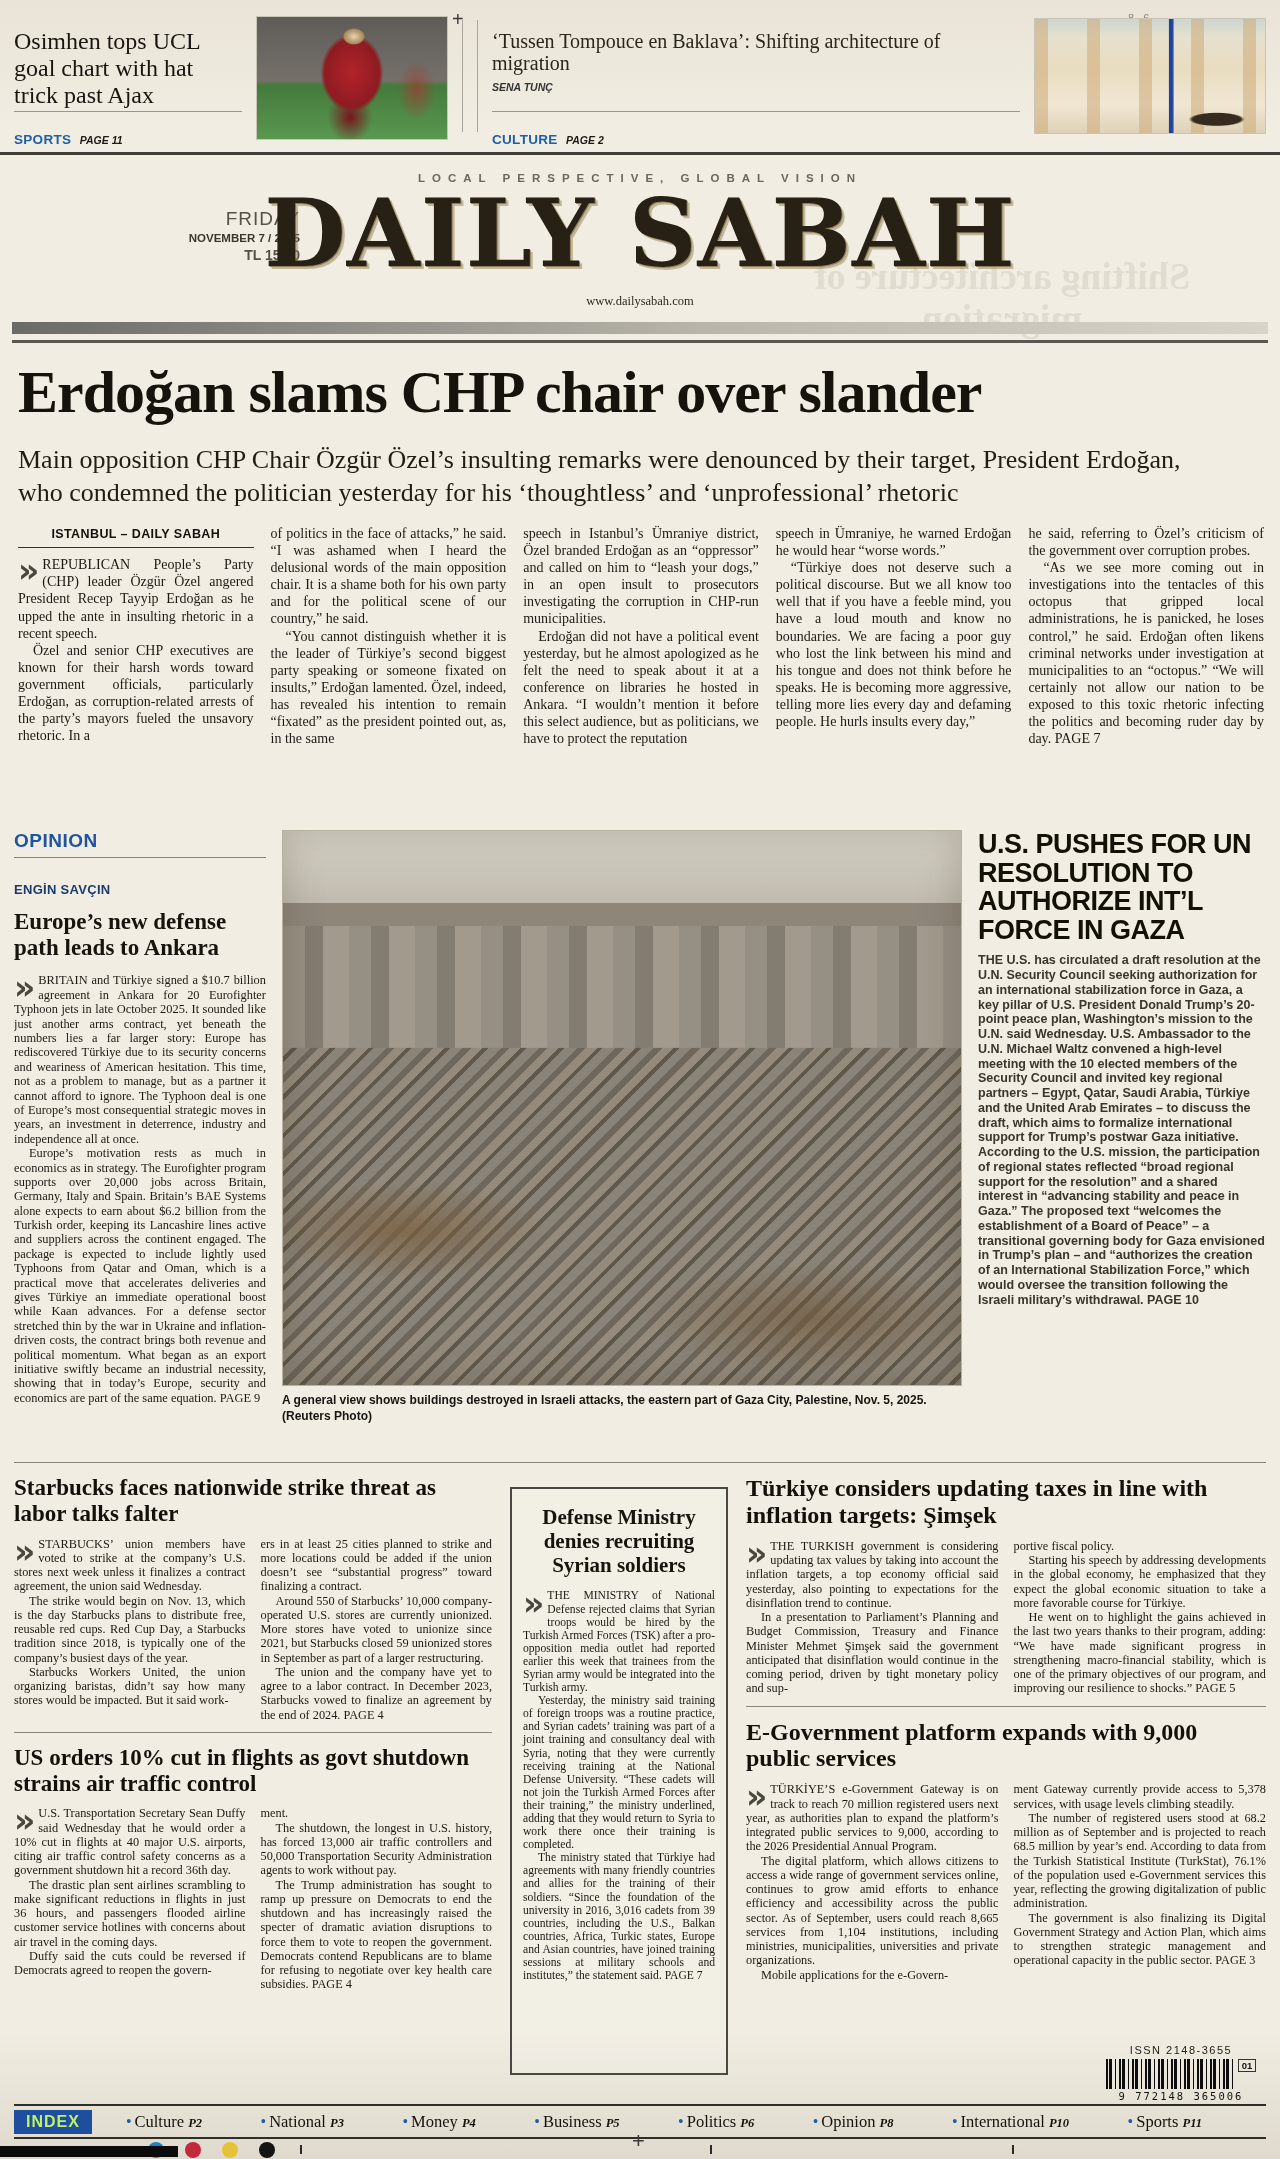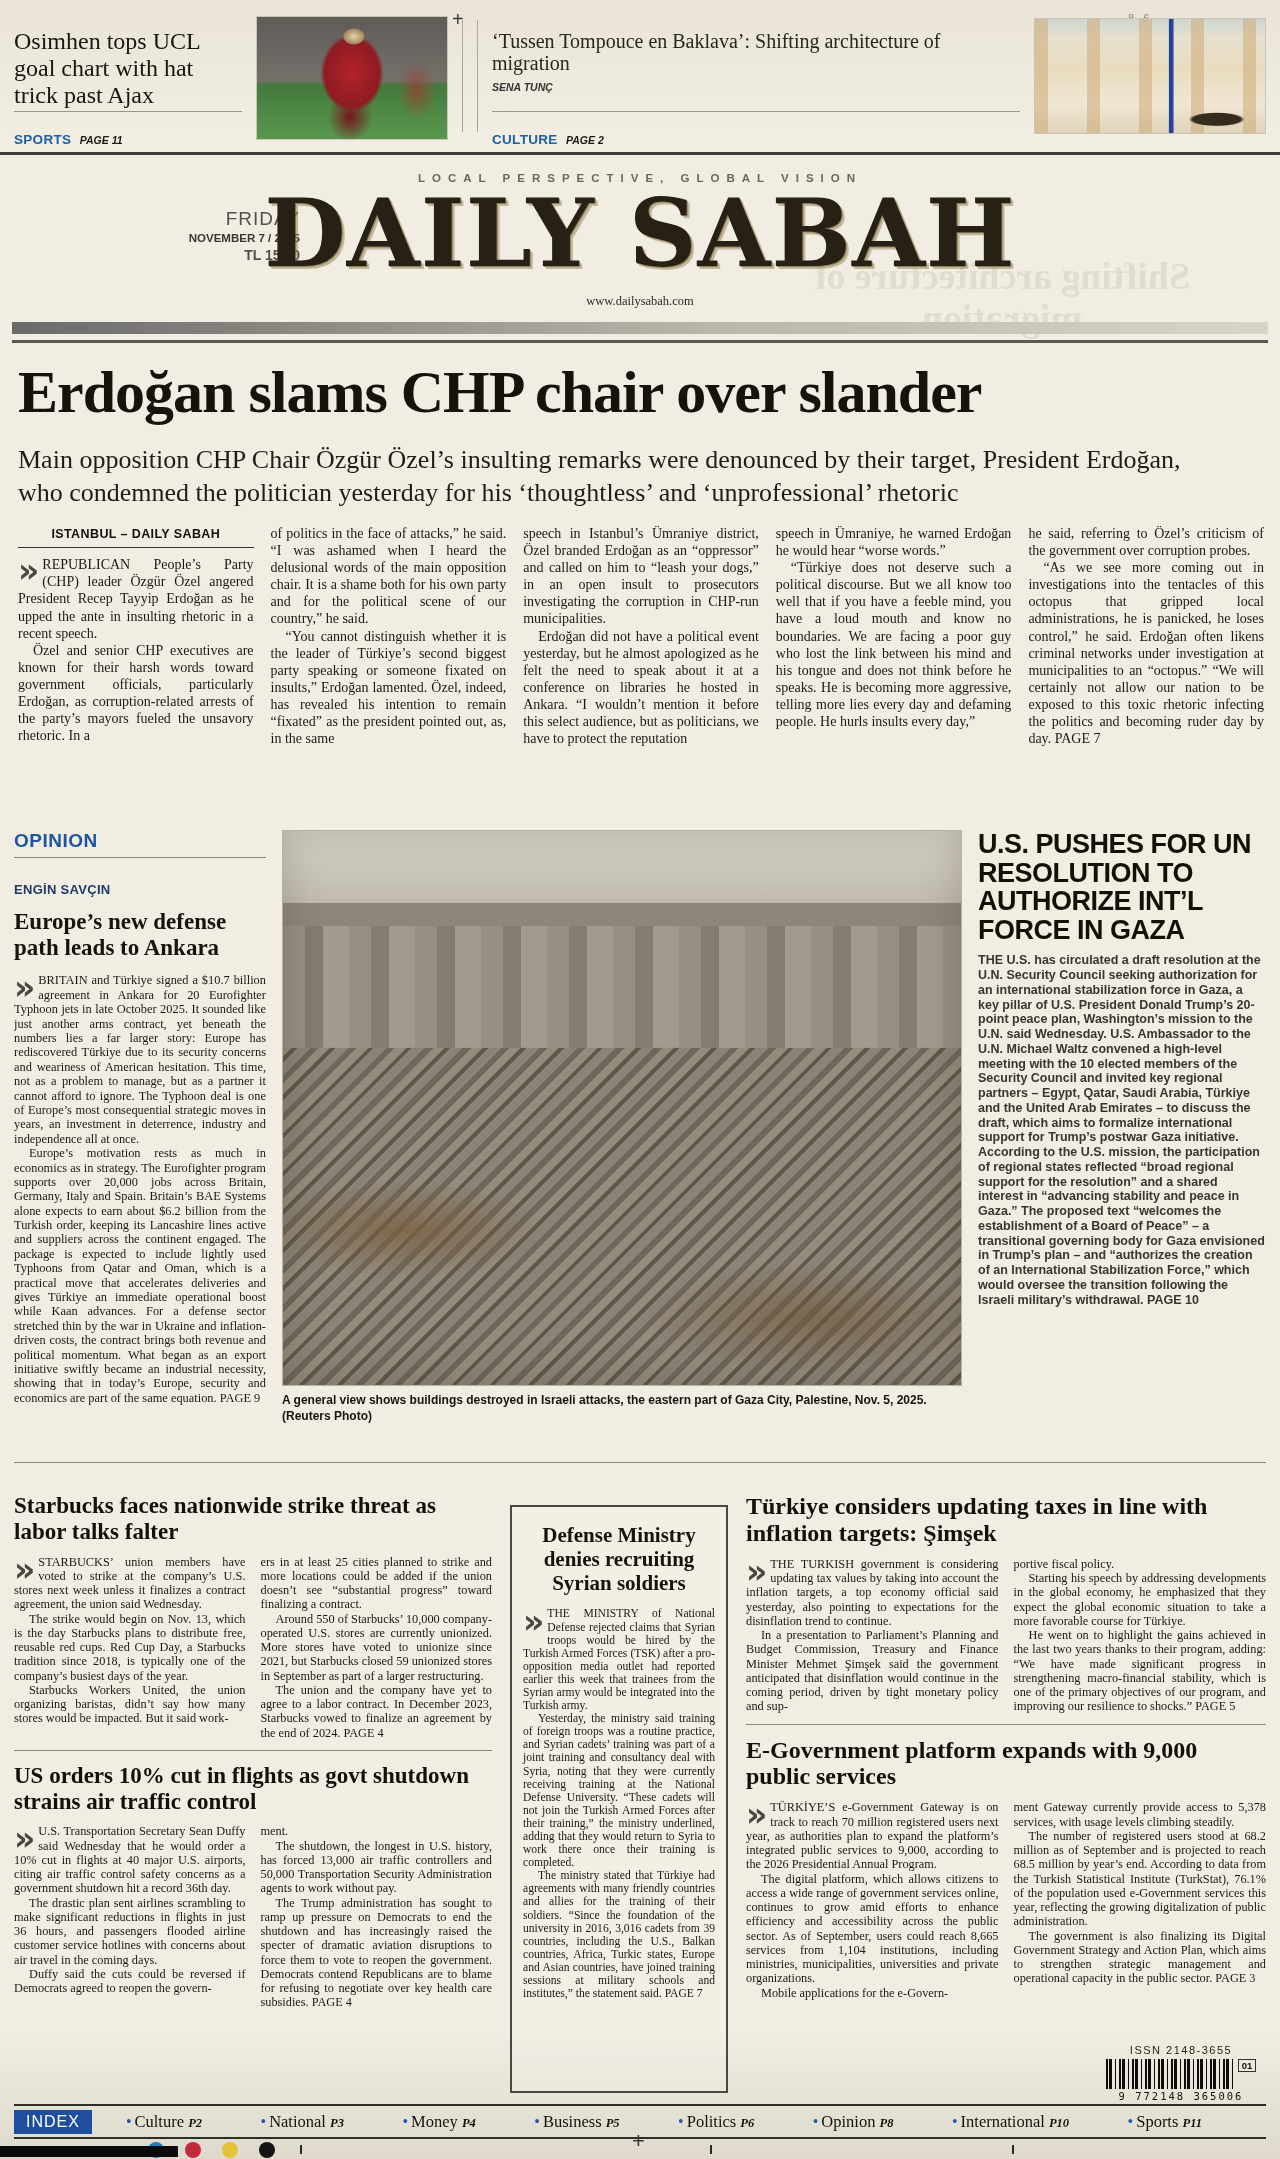--- a/index.html
+++ b/index.html
@@ -101,21 +101,21 @@
              margin-top:7px; color:#17150f; }
 
   .gaza { width:288px; }
   .gaza-headline { font-family:"Liberation Sans","DejaVu Sans",sans-serif; font-weight:800; font-size:27px; line-height:1.06;
                    letter-spacing:-.5px; color:#131006; margin-bottom:9px; }
   .gaza-body { font-family:"Liberation Sans","DejaVu Sans",sans-serif; font-weight:700; font-size:12.5px; line-height:1.18;
                color:#3a362e; }
 
   
   .lower { position:absolute; top:1462px; left:14px; right:14px; height:642px; display:flex; gap:18px;
-           border-top:1px solid #8a867c; padding-top:28px; overflow:hidden; }
+           border-top:1px solid #8a867c; padding-top:10px; overflow:hidden; }
   .lower-left { width:478px; }
   .art-headline { font-size:23px; line-height:1.12; color:#14110b; margin:2px 0 10px; }
   .two-col { display:flex; gap:15px; }
   .bcol { flex:1; font-size:12.3px; line-height:1.16; text-align:justify; }
   .sep { border-top:1px solid #8a867c; margin:10px 0 12px; }
 
   .defense { width:218px; border:2px solid #4a4842; padding:12px 11px; margin-top:14px; height:588px; background:rgba(255,255,255,.12); }
   .def-headline { font-size:21px; line-height:1.15; text-align:center; margin:4px 0 12px; color:#17140d; }
   .def-body { font-size:11.6px; line-height:1.13; text-align:justify; }
 
@@ -126,21 +126,21 @@
   .issn { font-size:11px; letter-spacing:1.5px; color:#25221b; margin-bottom:3px; }
   .bars-row { display:flex; align-items:flex-start; justify-content:center; gap:4px; }
   .bars { width:128px; height:30px;
           background:repeating-linear-gradient(90deg,#0d0d0d 0 2px,rgba(0,0,0,0) 2px 3px,#0d0d0d 3px 6px,rgba(0,0,0,0) 6px 9px,#0d0d0d 9px 10px,rgba(0,0,0,0) 10px 13px); }
   .edition { font-size:9.5px; font-weight:700; border:1px solid #333; padding:0 3px; color:#111; }
   .bc-num { font-family:"DejaVu Sans Mono",monospace; font-size:10.5px; letter-spacing:2px; color:#111; margin-top:1px; }
 
   
   .index-bar { position:absolute; top:2104px; left:14px; right:14px; height:35px; border-top:2px solid #2f2d28;
                border-bottom:2px solid #2f2d28; display:flex; align-items:center; }
-  .index-box { background:#1d4f9e; color:#ffffff; font-family:"Liberation Sans","DejaVu Sans",sans-serif; font-weight:400;
+  .index-box { background:#1d4f9e; color:#bef264; font-family:"Liberation Sans","DejaVu Sans",sans-serif; font-weight:700;
                font-size:16px; letter-spacing:1px; padding:3px 12px; margin-right:34px; }
   .idx-items { flex:1; display:flex; justify-content:space-between; padding-right:64px; }
   .idx-item { font-size:16.5px; color:#15120c; white-space:nowrap; }
   .idx-dot::before { content:"•"; color:#1d5fa8; margin-right:3px; font-size:16px; }
   .idx-page { font-style:italic; font-weight:700; font-size:12.5px; }
 
   .dots-row { position:absolute; top:2142px; left:148px; display:flex; gap:21px; }
   .cdot { width:16px; height:16px; border-radius:50%; }
   .cdot-cyan { background:#1e7fc1; } .cdot-magenta { background:#c2293b; }
   .cdot-yellow { background:#e5c238; } .cdot-black { background:#141414; }

